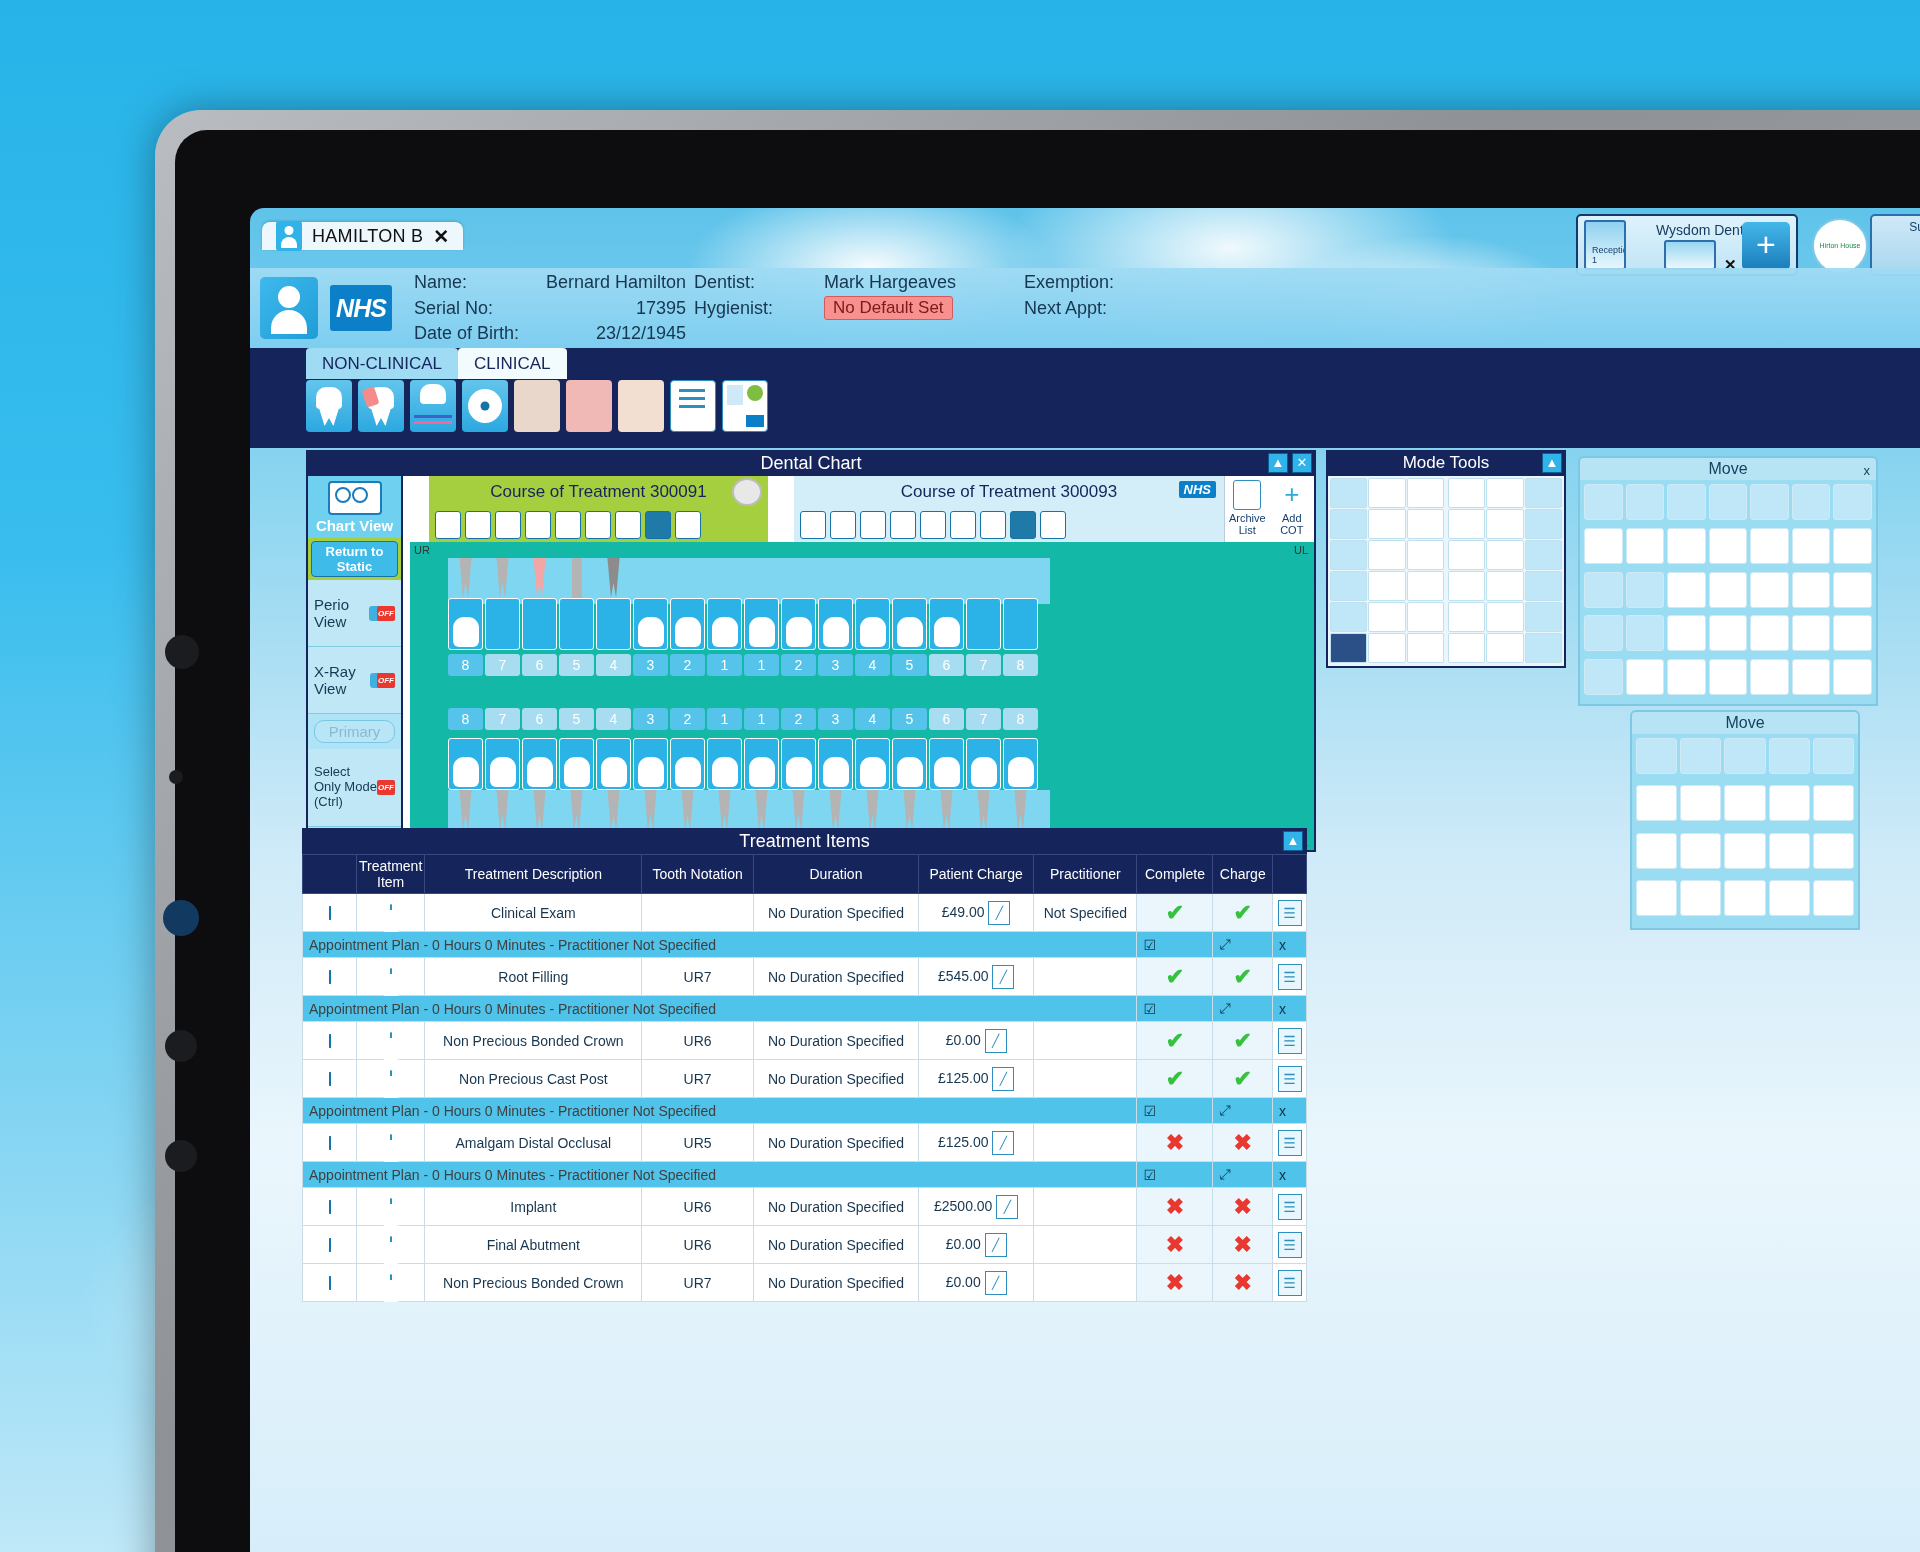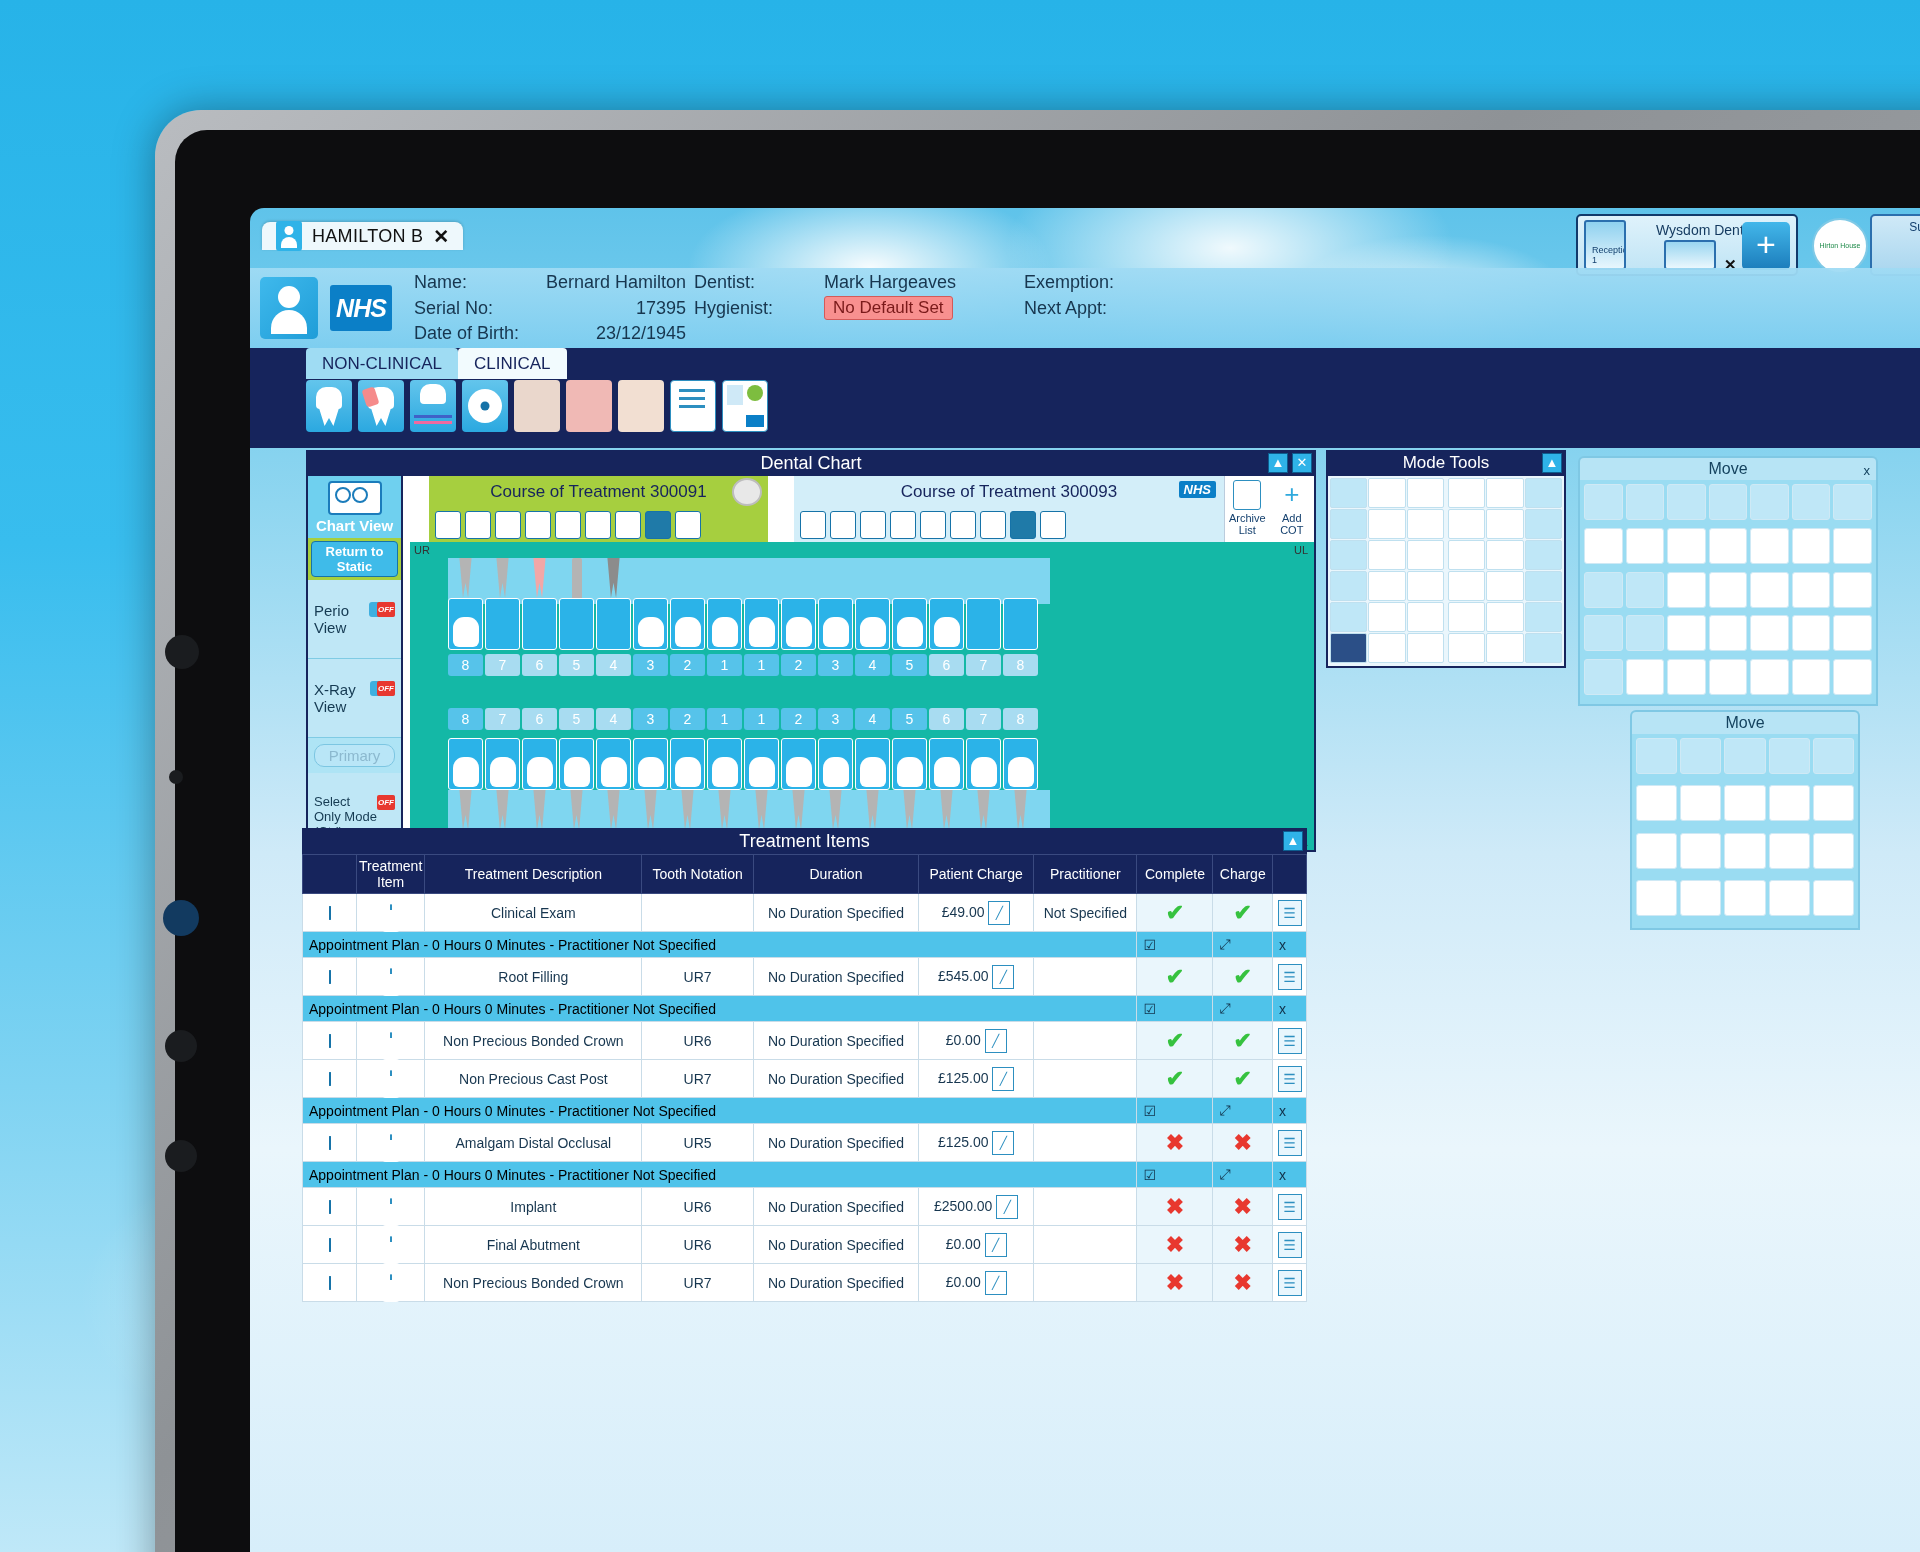--- a/index.html
+++ b/index.html
@@ -122,21 +122,21 @@
   #chartbody{position:absolute;left:0;top:26px;width:1010px;height:376px;background:#dff0f8;border:2px solid #16245c;border-top:0;display:flex;}
   
   #chart-side{width:95px;background:#aee4f5;border-right:2px solid #16245c;display:flex;flex-direction:column;}
   #cv-head{background:#6fd0ef;padding:5px 0 4px;text-align:center;}
   #cv-icon{width:54px;height:34px;margin:0 auto;background:#fff;border:2px solid #1b7cbb;border-radius:4px;position:relative;}
   #cv-icon::before{content:"";position:absolute;left:5px;top:4px;width:12px;height:12px;border-radius:50%;border:2px solid #1b7cbb;}
   #cv-icon::after{content:"";position:absolute;left:22px;top:4px;width:12px;height:12px;border-radius:50%;border:2px solid #1b7cbb;}
   #cv-label{font-size:15px;color:#fff;font-weight:bold;margin-top:2px;}
   #rts-wrap{background:#a6cf3f;padding:3px;}
   #rts{background:#3fbbe9;border:1px solid #1673a8;border-radius:4px;color:#fff;font-size:13px;text-align:center;padding:2px 0;font-weight:bold;}
-  .side-row{border-bottom:1px solid #7fcbe4;padding:22px 6px;font-size:15px;color:#153a52;display:flex;justify-content:space-between;background:#bfe7f6;}
+  .side-row{border-bottom:1px solid #7fcbe4;padding:16px 6px;font-size:15px;color:#153a52;display:flex;align-items:center;justify-content:space-between;background:#bfe7f6;}
   .toggle{width:34px;height:15px;background:#3fb0e0;border-radius:3px;position:relative;}
   .toggle .off{position:absolute;right:0;top:0;height:15px;width:18px;background:#e8382f;color:#fff;font-size:8px;text-align:center;line-height:15px;border-radius:2px;font-weight:bold;}
   #primary-btn{margin:6px;background:#b9e6f7;border:1px solid #7cc6e2;border-radius:10px;text-align:center;font-size:15px;color:#8cb9cf;padding:2px 0;}
   #consent-box{margin:4px 4px 0;border:1px solid #98cfe4;}
   #consent-lbl{background:#f3fbfe;border:1px solid #9fd0e2;font-size:13px;text-align:center;color:#1b3c52;}
   #consent-btns{display:flex;gap:3px;padding:3px;}
   .cbtn{flex:1;background:#16245c;color:#fff;font-size:13px;text-align:center;border-radius:2px;padding:2px 0;}
   #side-blank{flex:1;background:#bde7f6;margin:4px;}
   
   #chart-main{flex:1;position:relative;background:#fff;}
@@ -193,21 +193,21 @@
   #treat{position:absolute;left:52px;top:620px;width:1005px;}
   #tr-title{height:26px;background:#16245c;color:#fff;font-size:18px;text-align:center;line-height:26px;position:relative;}
   table{border-collapse:collapse;width:100%;background:#fff;font-size:14px;color:#17364f;}
   th{background:#16245c;color:#fff;font-weight:normal;font-size:14px;border:1px solid #3a4a80;padding:3px 2px;}
   td{border:1px solid #c9dce8;text-align:center;padding:2px;height:38px;}
   .icon-cell{width:54px;background:#fff;}
   .gear-ic{width:32px;height:34px;margin:0 auto;background:linear-gradient(180deg,#7fd0ef,#2fa9dd);border:1px solid #1673a8;border-radius:3px;position:relative;}
   .gear-ic::after{content:"";position:absolute;left:50%;top:50%;transform:translate(-50%,-50%);width:14px;height:14px;border-radius:50%;border:3px solid #fff;}
   .th-ic{width:32px;height:34px;margin:0 auto;background:#cdeafa;border:1px solid #2d8fc0;border-radius:3px;position:relative;}
   .th-ic .t{position:absolute;left:50%;top:5px;transform:translateX(-50%);width:18px;height:22px;background:#fff;border-radius:8px 8px 4px 4px;}
-  .apt-row td{background:#4fc3ea;color:#000000;text-align:left;padding-left:6px;height:26px;font-size:14px;}
+  .apt-row td{background:#4fc3ea;color:#404040;text-align:left;padding-left:6px;height:26px;font-size:14px;}
   .tick{color:#36c23f;font-size:22px;font-weight:bold;}
   .cross{color:#e8382f;font-size:22px;font-weight:bold;}
   .mini-btn{display:inline-block;width:22px;height:24px;border:1px solid #2d8fc0;background:#fff;color:#2d8fc0;font-size:12px;line-height:22px;}
   .bin{display:inline-block;width:24px;height:26px;border:1px solid #2d8fc0;background:#e8f6fd;color:#2d8fc0;font-size:14px;line-height:24px;}
   .state-cell{background:#eaf6fc;}
 </style>
 </head>
 <body>
 
 <div id="sky"></div>

